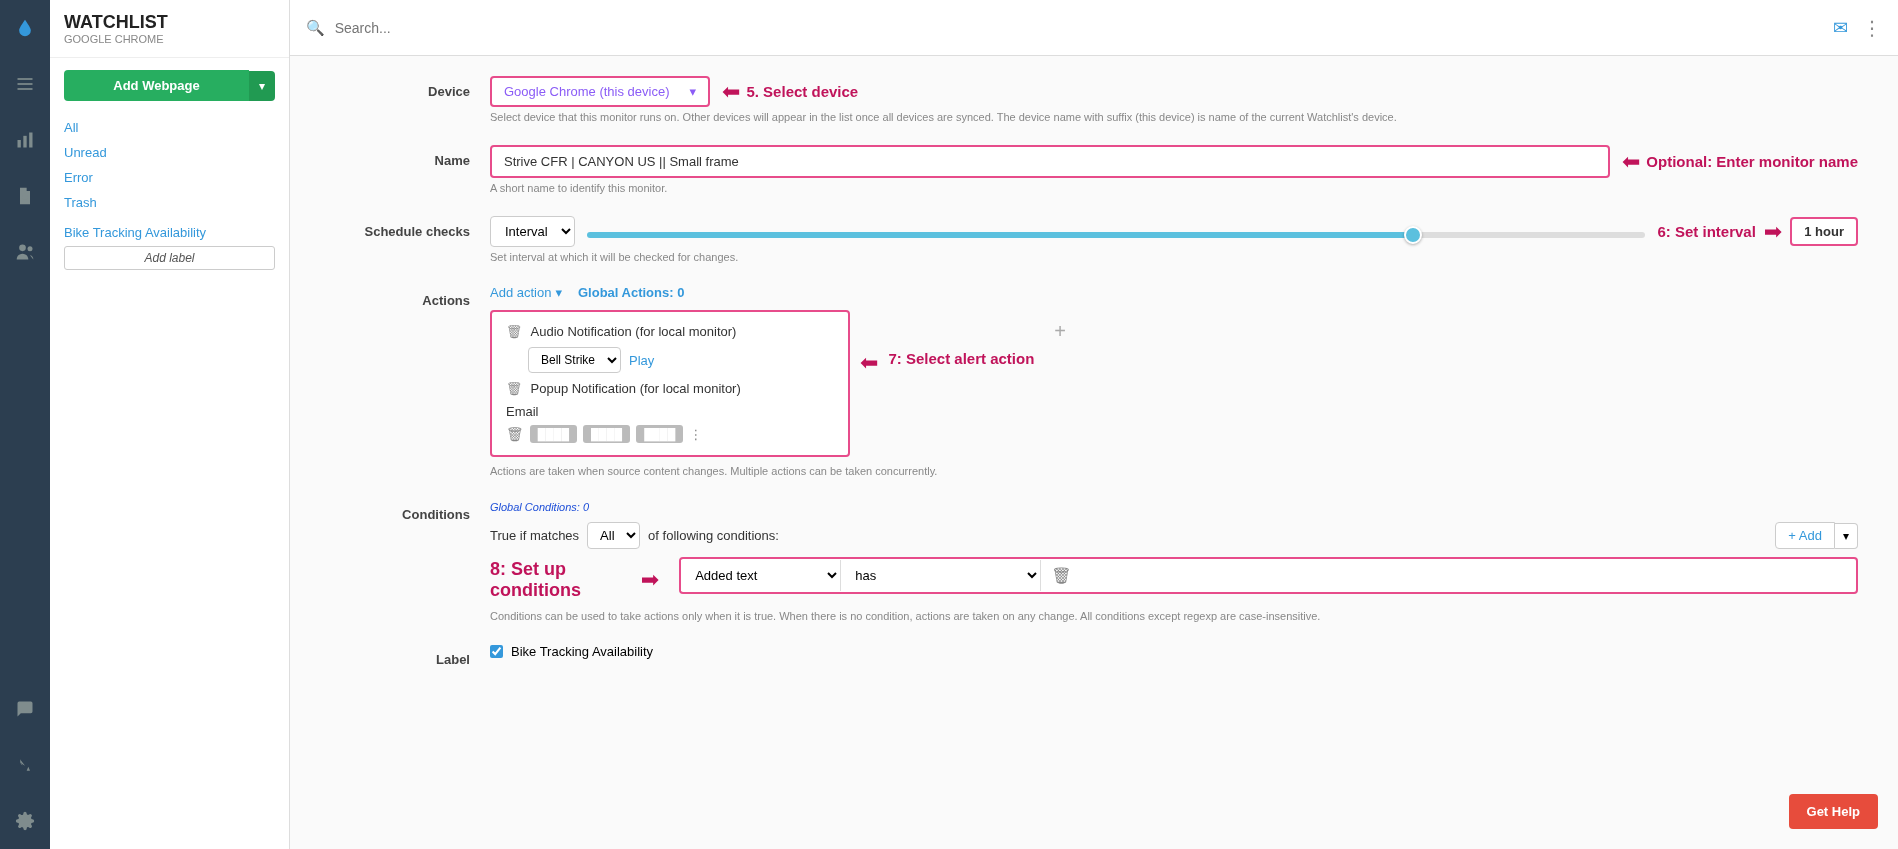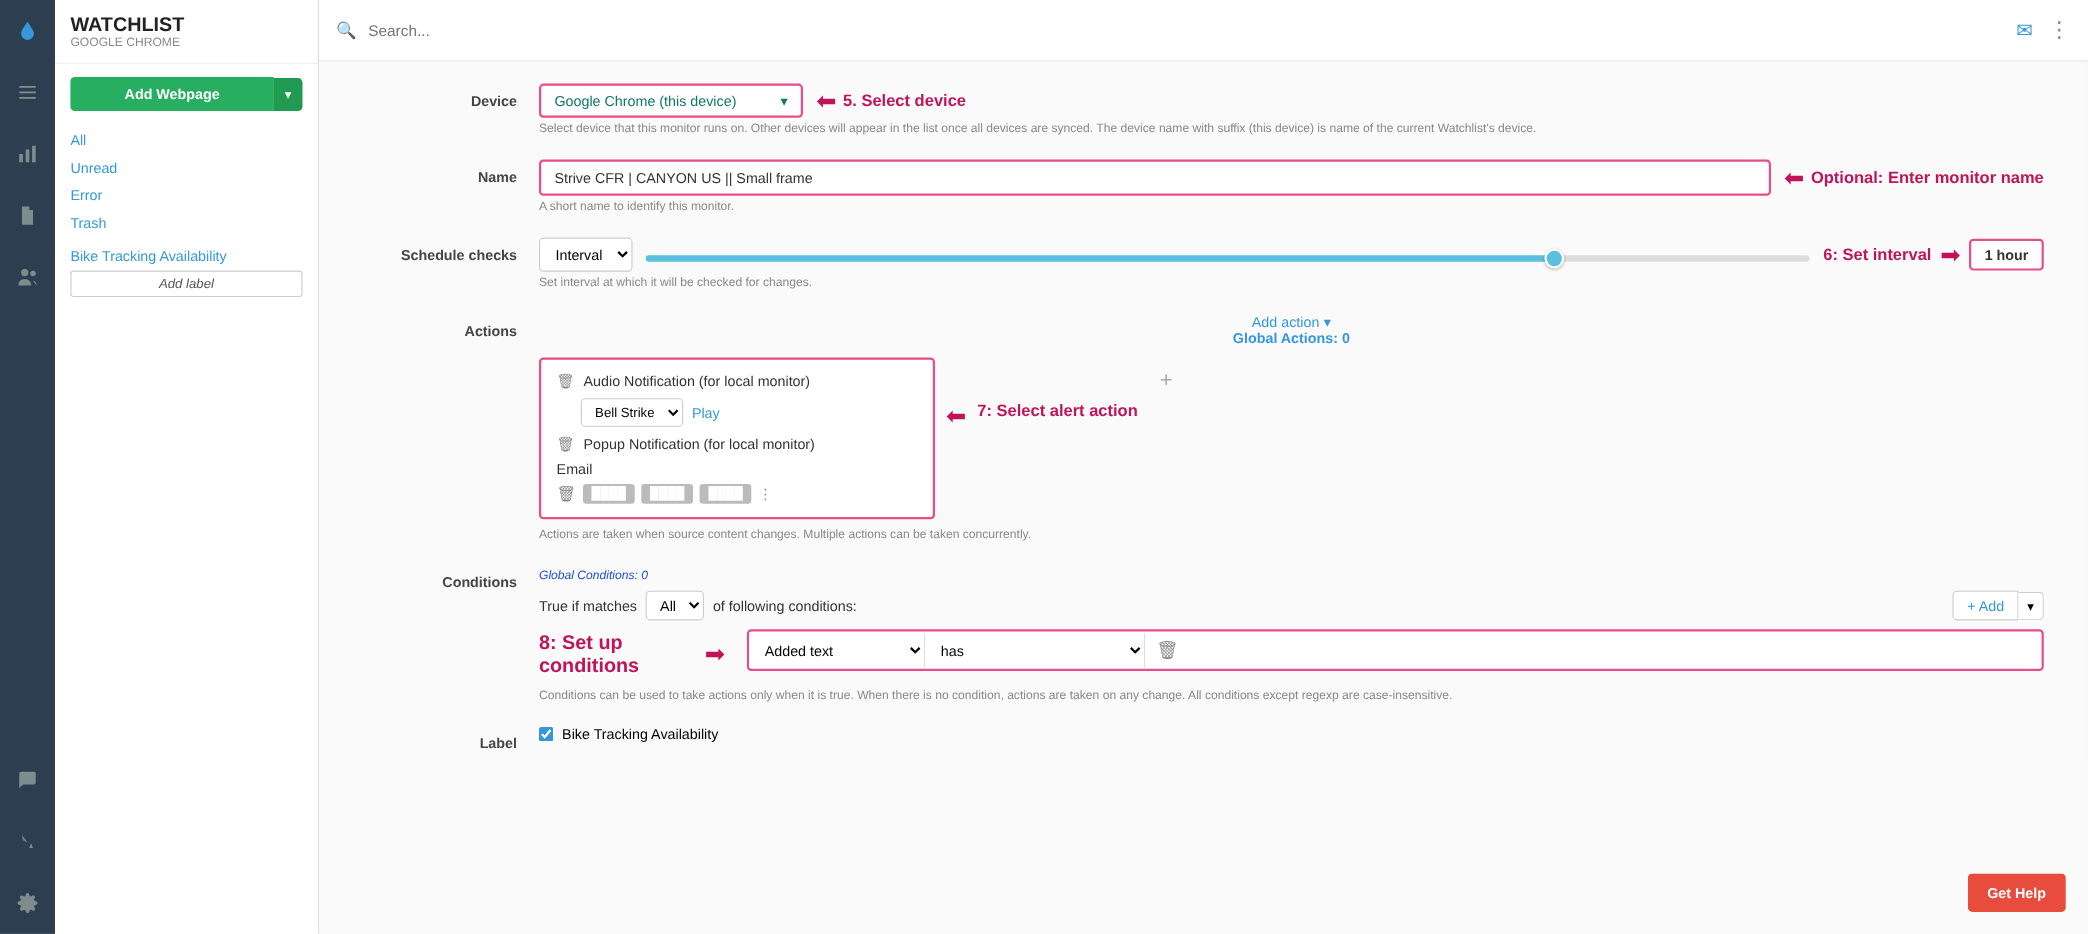--- a/index.html
+++ b/index.html
@@ -180,22 +180,22 @@
     
     .device-dropdown {
       display: inline-flex;
       align-items: center;
       border: 2px solid #e74c8b;
       border-radius: 4px;
       padding: 6px 12px;
       background: #fff;
       cursor: pointer;
       font-size: 13px;
-      color: #0f766e;
-      width: 240px;
+      color: #8b5cf6;
+      width: 220px;
       justify-content: space-between;
     }
     .hint-text {
       font-size: 11px;
       color: #888;
       margin-top: 4px;
     }
 
     
     .name-input {
@@ -264,22 +264,22 @@
       font-weight: bold;
       background: #fff;
       color: #333;
       white-space: nowrap;
     }
 
     
     .actions-header {
       display: flex;
       align-items: center;
+      gap: 16px;
       margin-bottom: 10px;
-      flex-direction: column;
     }
     .add-action-link {
       color: #3498db;
       cursor: pointer;
       display: flex;
       align-items: center;
       gap: 4px;
       font-size: 13px;
     }
     .global-actions-link {

